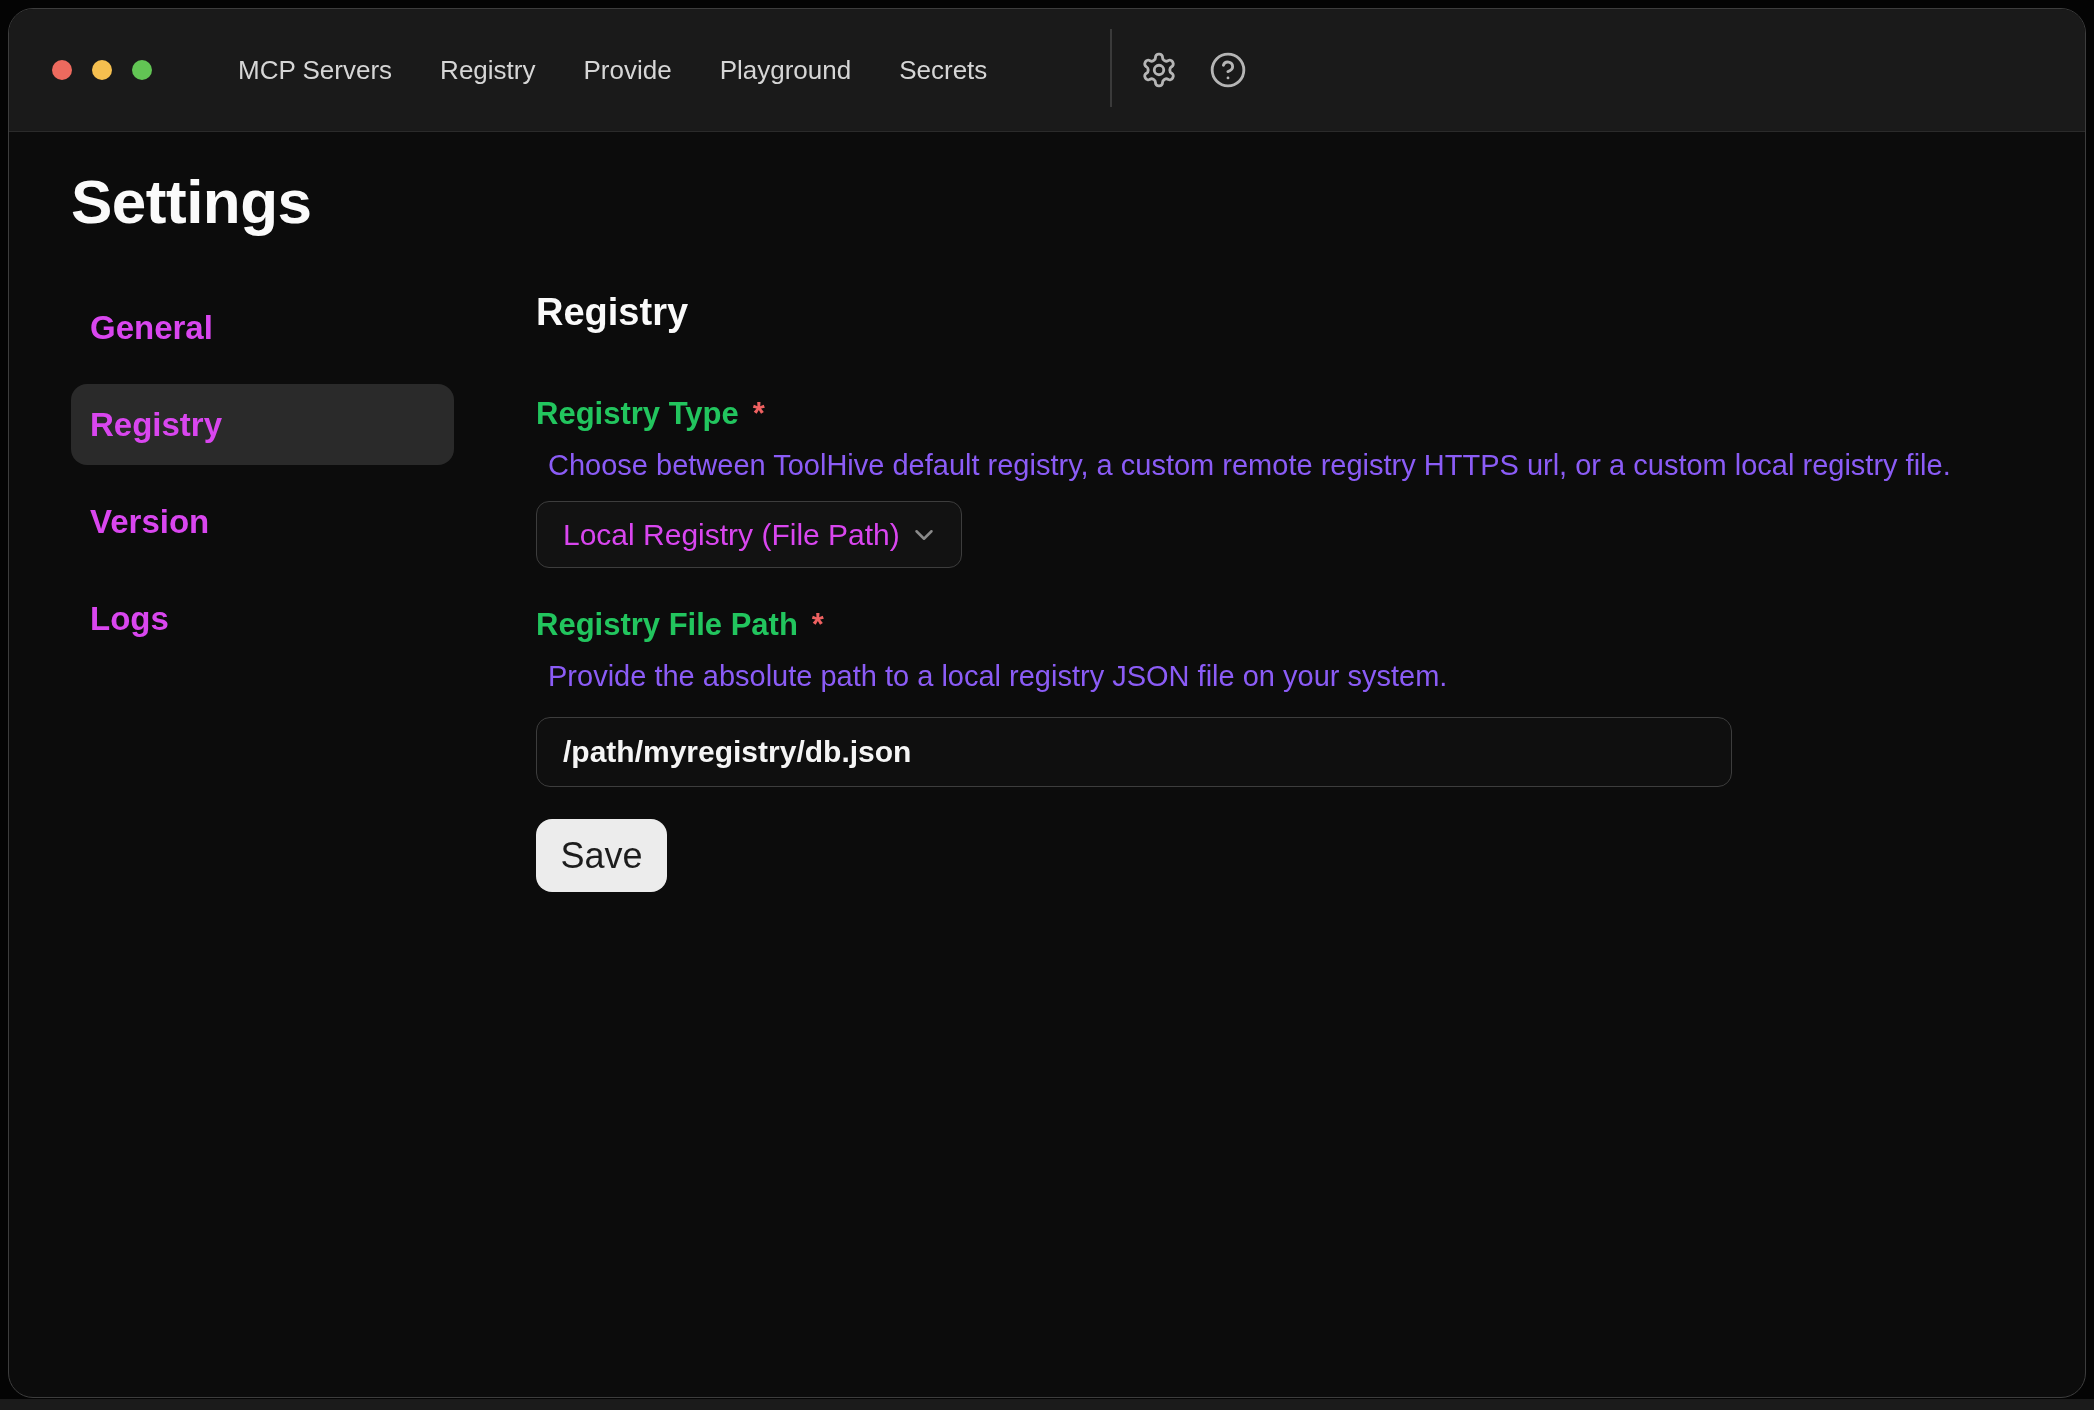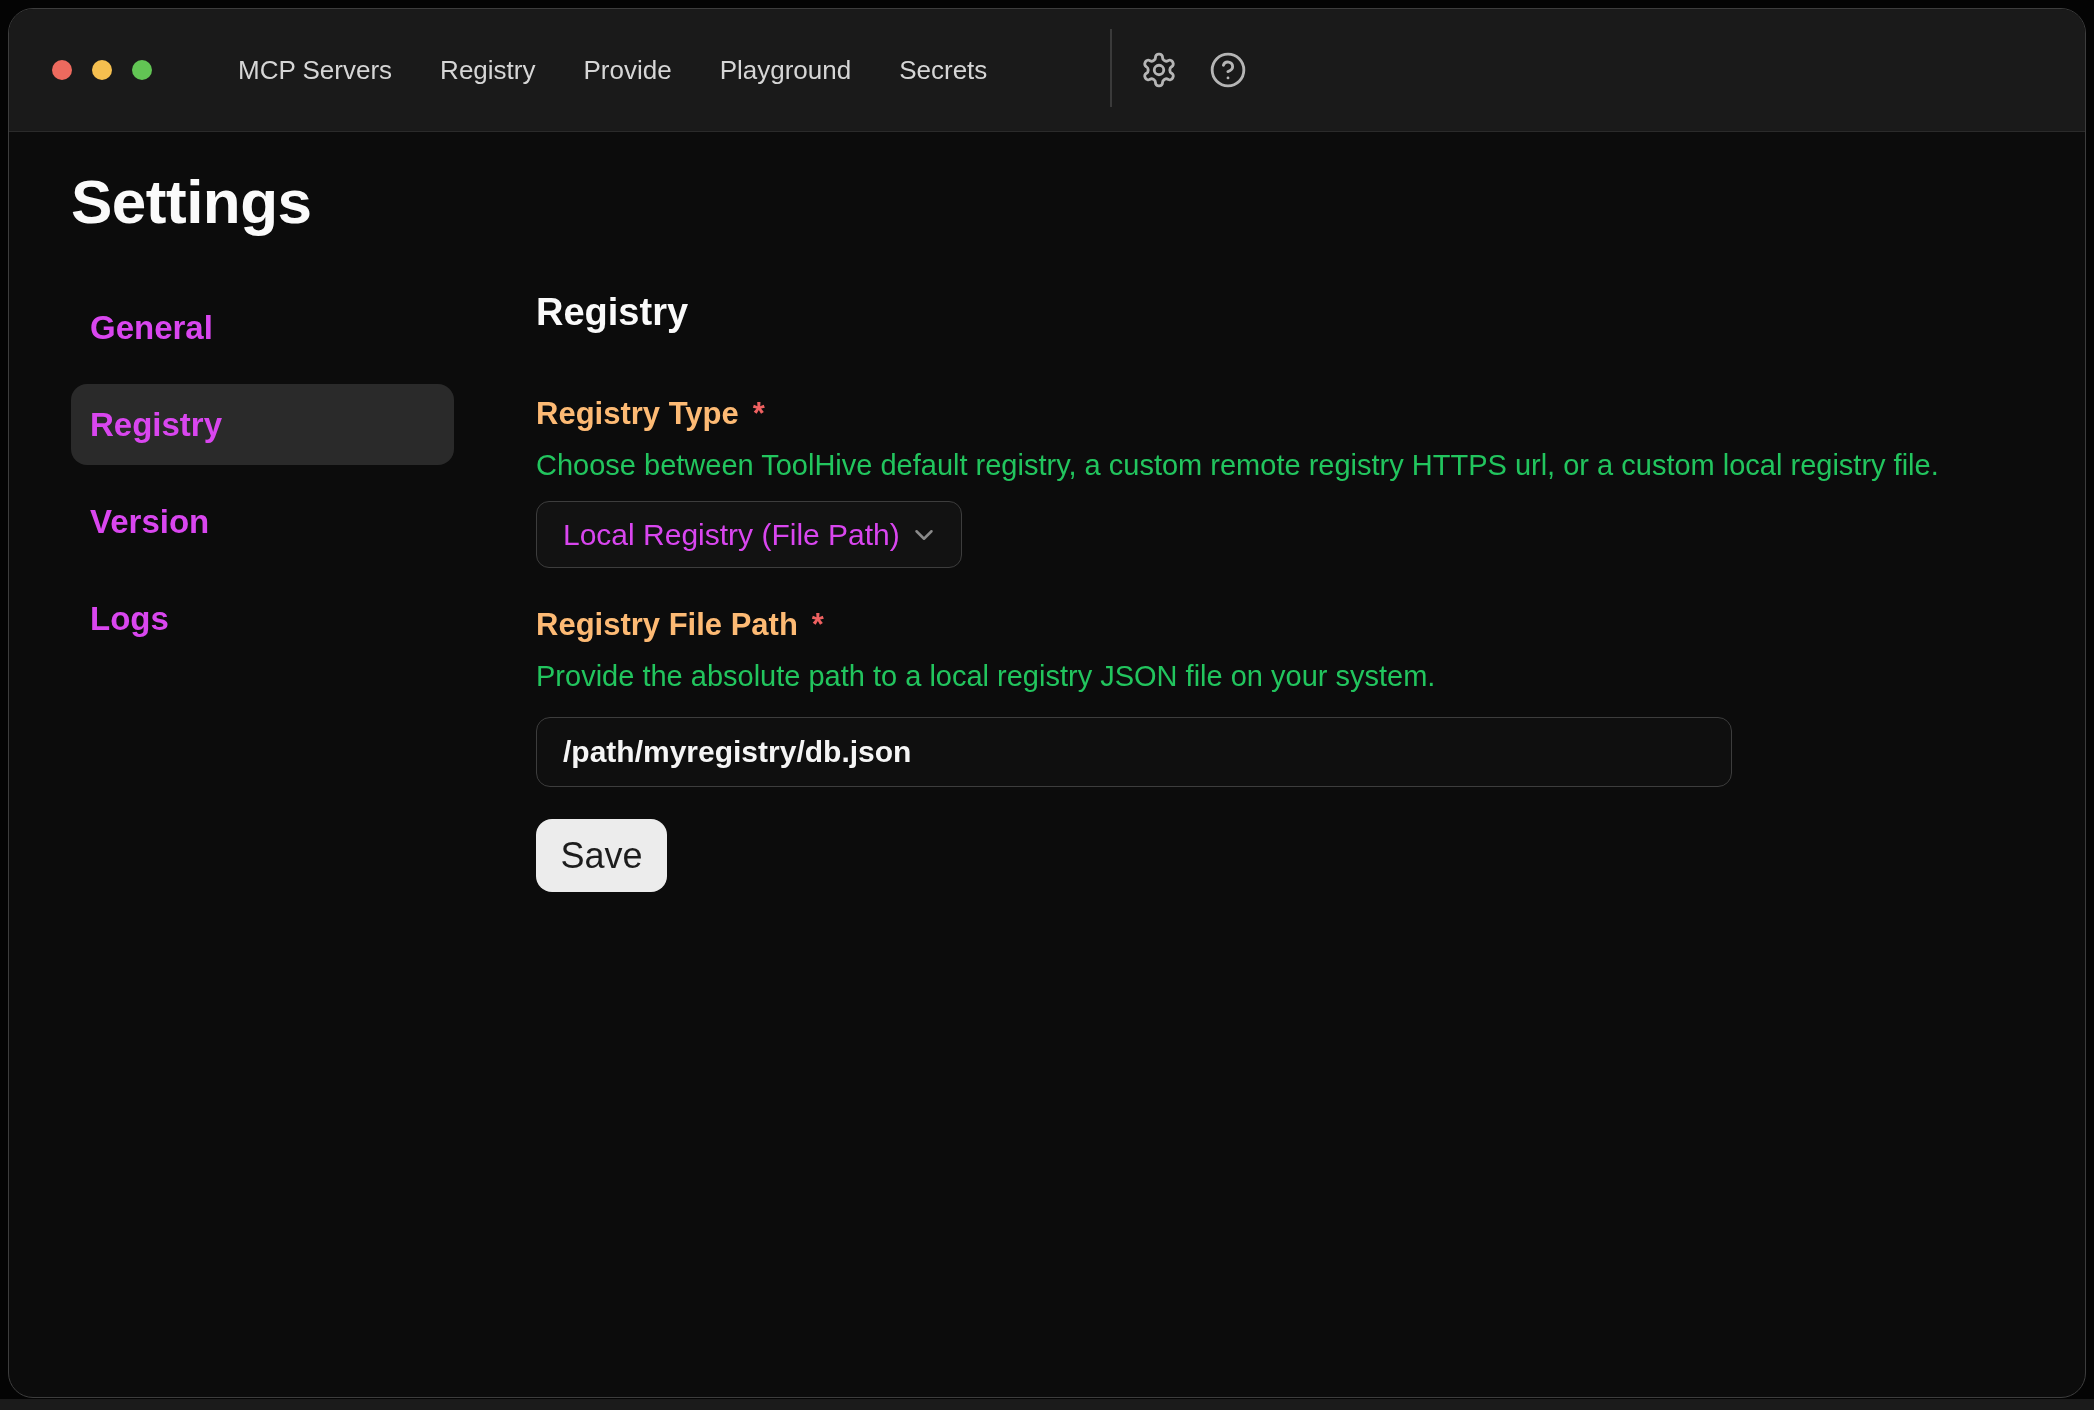--- a/index.html
+++ b/index.html
@@ -67,27 +67,27 @@
     text-align:left; cursor:pointer;
   }
   .side-item.active { background:#2a2a2a; }
   
   .main { position:absolute; left:527px; top:0; width:1485px; height:1300px; }
   .section-heading {
     position:absolute; left:0; top:284px;
     font-size:38px; font-weight:700; line-height:1; color:#fafafa;
   }
   .label-row { position:absolute; left:0; display:flex; gap:14px; align-items:flex-start; }
-  .label-row .lbl { font-size:31px; font-weight:600; line-height:1; color:#fdba74; }
+  .label-row .lbl { font-size:31px; font-weight:600; line-height:1; color:#22c55e; }
   .label-row .req { font-size:31px; font-weight:600; line-height:1; color:#ef6161; }
   #label-row-1 { top:389px; }
   #label-row-2 { top:600px; }
   .desc {
-    position:absolute; left:0; white-space:nowrap;
-    font-size:29px; font-weight:400; line-height:1; color:#22c55e;
+    position:absolute; left:12px; white-space:nowrap;
+    font-size:29px; font-weight:400; line-height:1; color:#8b5cf6;
   }
   #desc-1 { top:442px; }
   #desc-2 { top:653px; }
   .select {
     position:absolute; left:0; top:492px; width:426px; height:67px;
     background:#121212; border:1.5px solid #3d3d3d; border-radius:13px;
     display:flex; align-items:center; padding-left:26px;
     color:#d946ef; font-family:inherit; font-size:30px; font-weight:400;
     cursor:pointer;
   }

